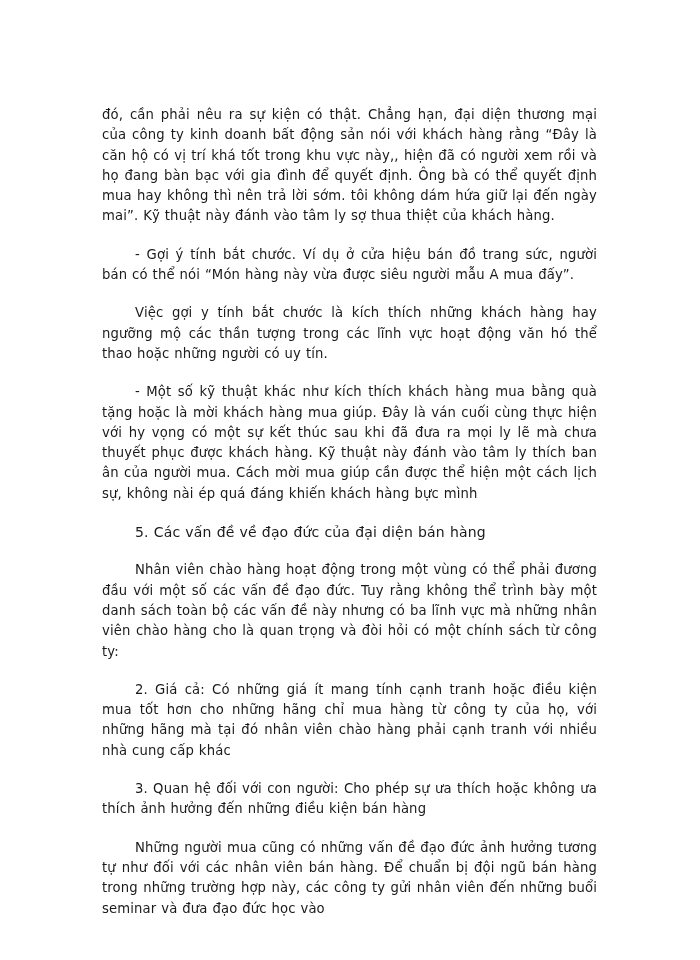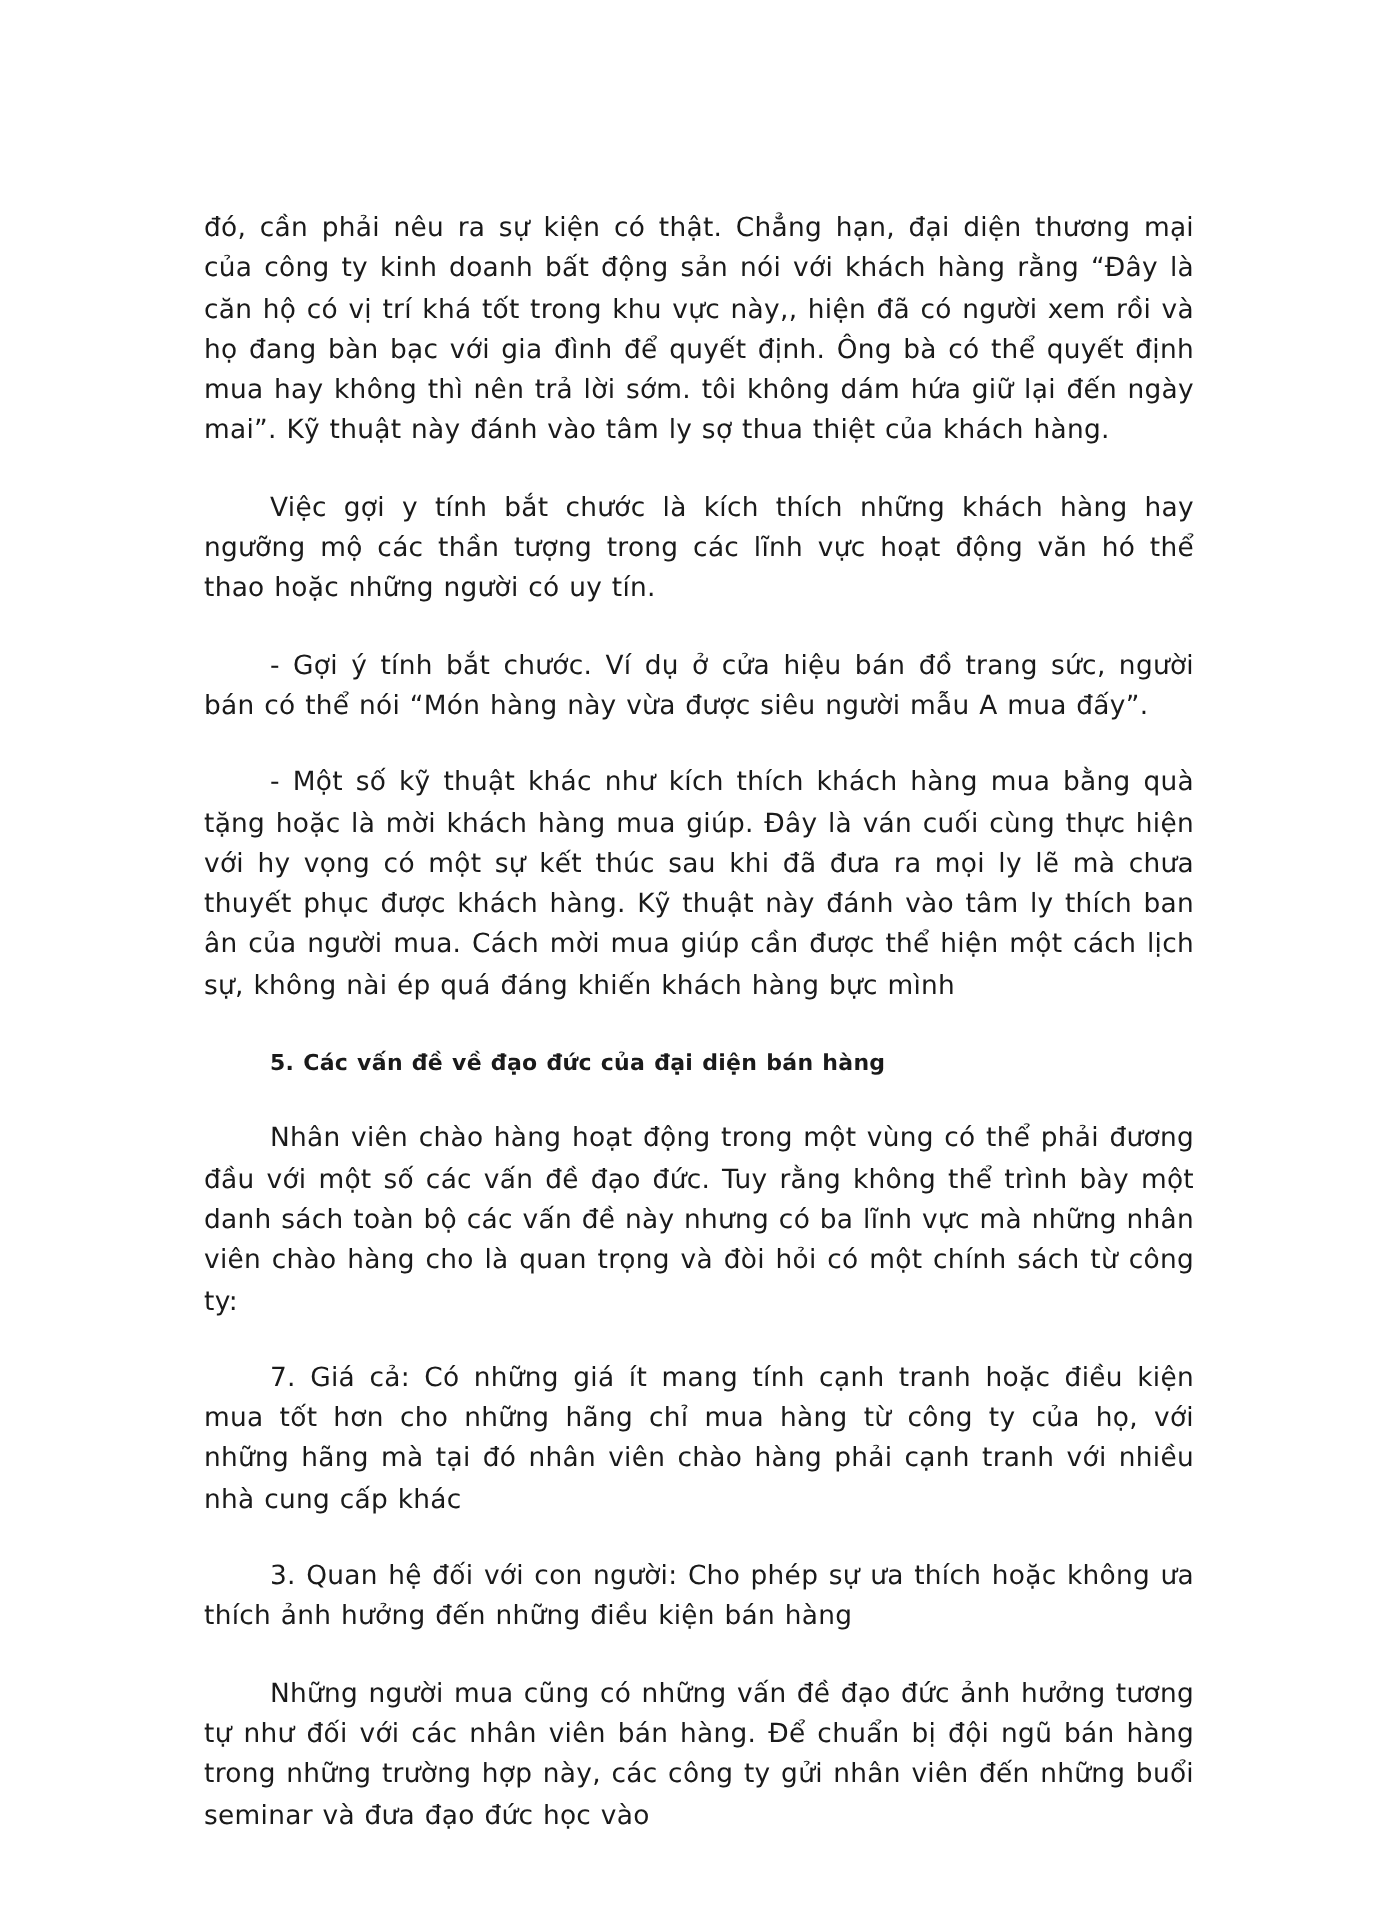--- a/index.html
+++ b/index.html
@@ -18,32 +18,32 @@
   }
   .para {
     margin: 16px 0 18px 0;
     text-align: justify;
     text-align-last: left;
   }
   .indent { text-indent: 33px; }
   .heading {
     margin: 0 0 18px 0;
     padding-left: 33px;
-    font-weight: bold;
-    font-size: 11px;
+    font-weight: normal;
+    font-size: 14px;
   }
 </style>
 </head>
 <body>
 
 <div class="page">
   <p class="para">đó, cần phải nêu ra sự kiện có thật. Chẳng hạn, đại diện thương mại của công ty kinh doanh bất động sản nói với khách hàng rằng “Đây là căn hộ có vị trí khá tốt trong khu vực này,, hiện đã có người xem rồi và họ đang bàn bạc với gia đình để quyết định. Ông bà có thể quyết định mua hay không thì nên trả lời sớm. tôi không dám hứa giữ lại đến ngày mai”. Kỹ thuật này đánh vào tâm ly sợ thua thiệt của khách hàng.</p>
+  <p class="para indent">- Gợi ý tính bắt chước. Ví dụ ở cửa hiệu bán đồ trang sức, người bán có thể nói “Món hàng này vừa được siêu người mẫu A mua đấy”.</p>
   <p class="para indent">Việc gợi y tính bắt chước là kích thích những khách hàng hay ngưỡng mộ các thần tượng trong các lĩnh vực hoạt động văn hó thể thao hoặc những người có uy tín.</p>
-  <p class="para indent">- Gợi ý tính bắt chước. Ví dụ ở cửa hiệu bán đồ trang sức, người bán có thể nói “Món hàng này vừa được siêu người mẫu A mua đấy”.</p>
   <p class="para indent">- Một số kỹ thuật khác như kích thích khách hàng mua bằng quà tặng hoặc là mời khách hàng mua giúp. Đây là ván cuối cùng thực hiện với hy vọng có một sự kết thúc sau khi đã đưa ra mọi ly lẽ mà chưa thuyết phục được khách hàng. Kỹ thuật này đánh vào tâm ly thích ban ân của người mua. Cách mời mua giúp cần được thể hiện một cách lịch sự, không nài ép quá đáng khiến khách hàng bực mình</p>
 
   <h2 class="heading">5. Các vấn đề về đạo đức của đại diện bán hàng</h2>
 
   <p class="para indent">Nhân viên chào hàng hoạt động trong một vùng có thể phải đương đầu với một số các vấn đề đạo đức. Tuy rằng không thể trình bày một danh sách toàn bộ các vấn đề này nhưng có ba lĩnh vực mà những nhân viên chào hàng cho là quan trọng và đòi hỏi có một chính sách từ công ty:</p>
-  <p class="para indent">7. Giá cả: Có những giá ít mang tính cạnh tranh hoặc điều kiện mua tốt hơn cho những hãng chỉ mua hàng từ công ty của họ, với những hãng mà tại đó nhân viên chào hàng phải cạnh tranh với nhiều nhà cung cấp khác</p>
+  <p class="para indent">2. Giá cả: Có những giá ít mang tính cạnh tranh hoặc điều kiện mua tốt hơn cho những hãng chỉ mua hàng từ công ty của họ, với những hãng mà tại đó nhân viên chào hàng phải cạnh tranh với nhiều nhà cung cấp khác</p>
   <p class="para indent">3. Quan hệ đối với con người: Cho phép sự ưa thích hoặc không ưa thích ảnh hưởng đến những điều kiện bán hàng</p>
   <p class="para indent">Những người mua cũng có những vấn đề đạo đức ảnh hưởng tương tự như đối với các nhân viên bán hàng. Để chuẩn bị đội ngũ bán hàng trong những trường hợp này, các công ty gửi nhân viên đến những buổi seminar và đưa đạo đức học vào</p>
 </div>
 
 </body></html>

